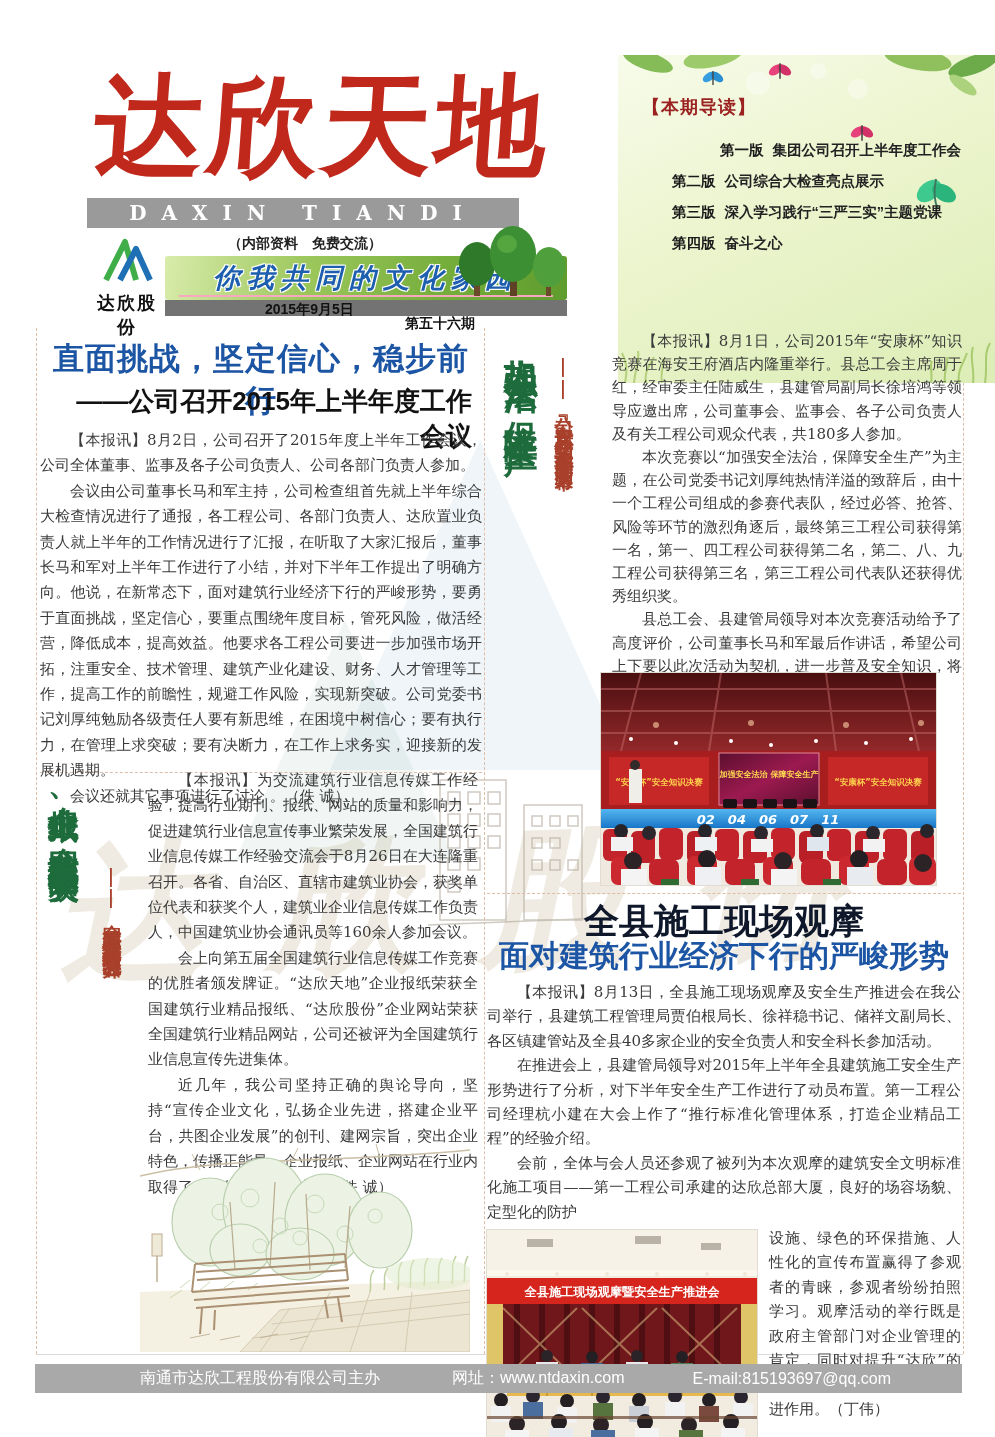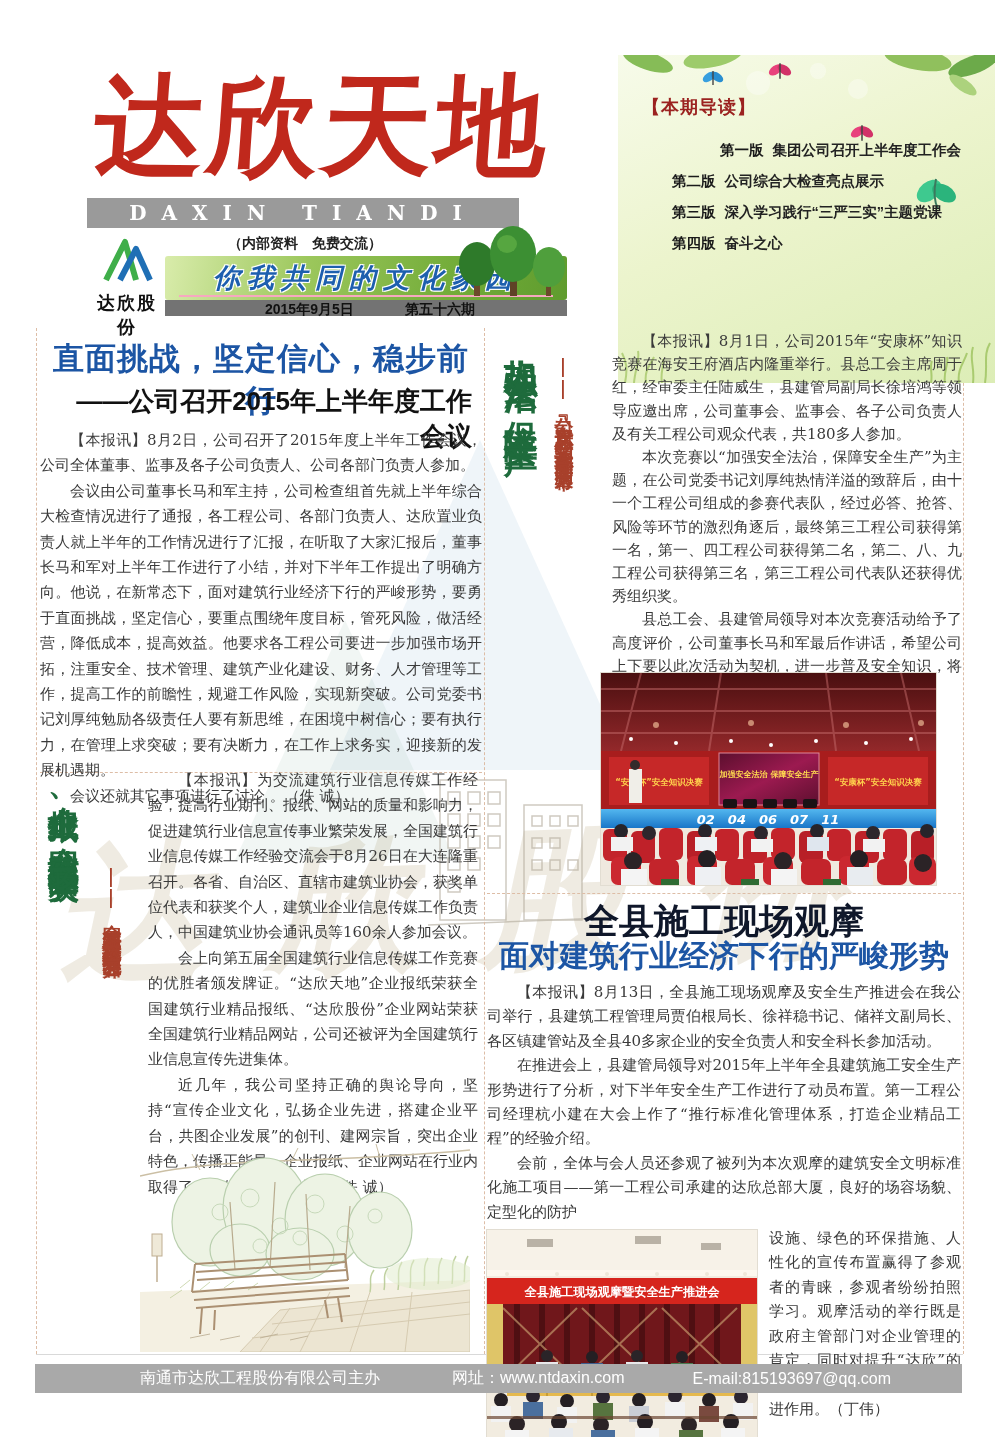--- a/index.html
+++ b/index.html
@@ -30,21 +30,21 @@
   .mh-banner{left:165px;top:256px;width:402px;height:44px;z-index:1;
              background:linear-gradient(100deg,#d9ecab 0%,#9cc75c 35%,#74ad3a 70%,#5f9c2e 100%);
              border-radius:3px;}
   .mh-slogan{position:absolute;left:0;top:4px;width:100%;text-align:center;font-size:27px;font-weight:bold;
              font-style:italic;color:#1d5fae;letter-spacing:7px;
              text-shadow:1px 1px 0 #fff,-1px -1px 0 #fff,1px -1px 0 #fff,-1px 1px 0 #fff;}
   .mh-underline{position:absolute;left:14px;bottom:3px;width:374px;height:2px;background:#f7a8c0;}
   .mh-trees{left:452px;top:222px;z-index:2;}
   .mh-dateline{left:165px;top:300px;width:402px;height:16px;background:#737373;z-index:1;}
   .mh-date{position:absolute;left:100px;top:1px;font-size:14px;color:#111;font-weight:bold;}
-  .mh-issue{position:absolute;left:240px;top:1px;font-size:14px;color:#111;font-weight:bold;}
+  .mh-issue{position:absolute;left:240px;top:15px;font-size:14px;color:#111;font-weight:bold;}
 
   
   .guide{left:618px;top:55px;width:377px;height:328px;overflow:hidden;z-index:2;
          background:linear-gradient(155deg,#f7fbea 0%,#ecf4cd 45%,#dcedb6 100%);}
   .guide-label{position:absolute;left:24px;top:40px;font-size:18px;font-weight:bold;color:#9b2220;letter-spacing:1px;}
   .guide-item{position:absolute;left:54px;font-size:14.5px;color:#1a1a1a;white-space:nowrap;}
   .gi-0{top:86px;margin-left:48px;} .gi-1{top:117px;} .gi-2{top:148px;} .gi-3{top:179px;}
   .g-ed{font-weight:bold;margin-right:9px;}
   .g-ti{font-weight:bold;color:#222;}
 

